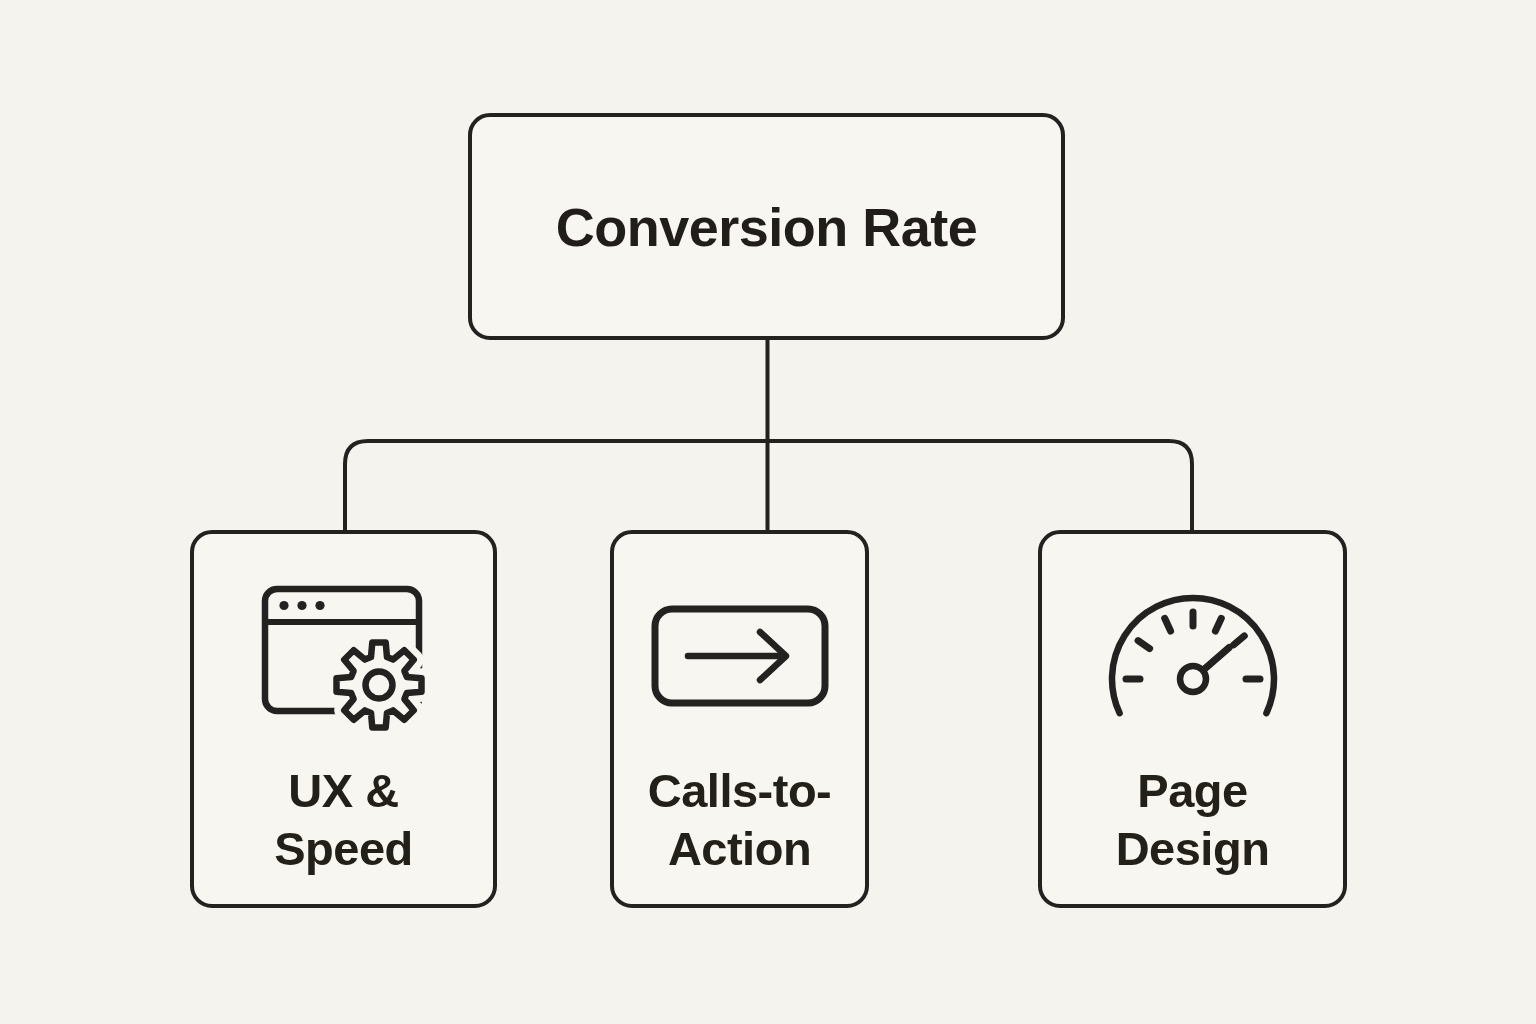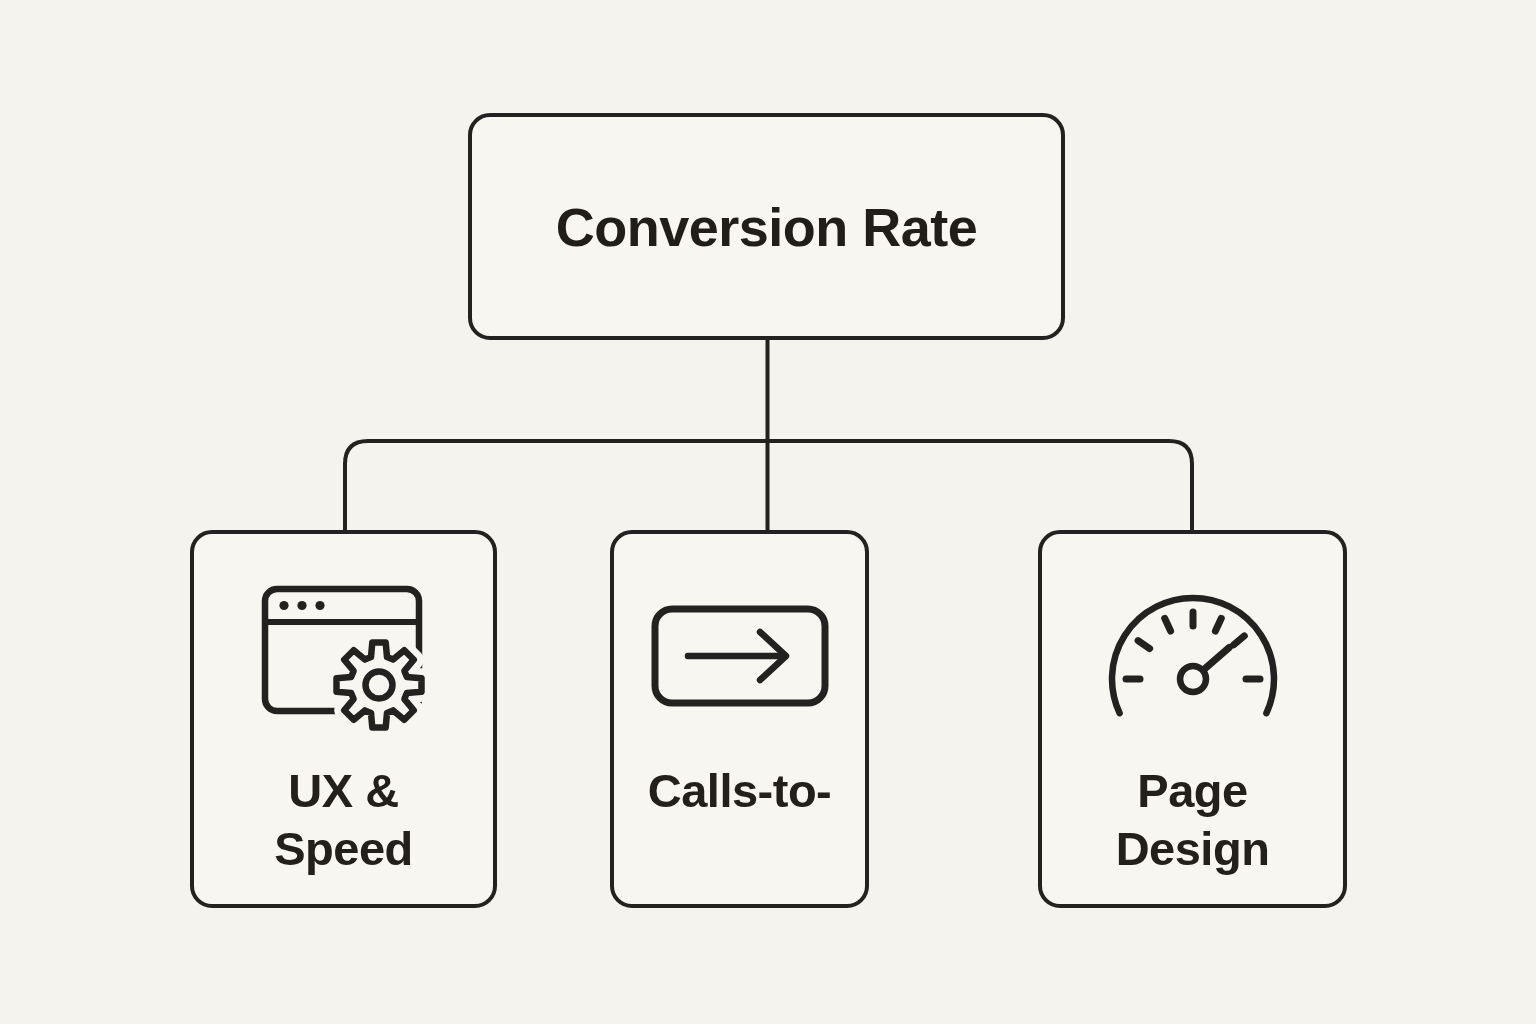--- a/index.html
+++ b/index.html
@@ -88,20 +88,21 @@
   <div id="child-1" class="node node-child">
     <div class="icon-wrap" style="top:70px;">
       <svg width="180" height="105" viewBox="0 0 180 105">
         <rect x="5" y="5" width="170" height="94" rx="17" fill="none" stroke="#242220" stroke-width="7"></rect>
         <line x1="38" y1="52" x2="132" y2="52" stroke="#242220" stroke-width="6.5" stroke-linecap="round"></line>
         <polyline points="110,28 136,52 110,76" fill="none" stroke="#242220" stroke-width="6.5" stroke-linecap="round" stroke-linejoin="round"></polyline>
       </svg>
     </div>
     <div class="child-label">
       <span class="ln">Calls-to-</span>
+      <span class="ln">Action</span>
     </div>
   </div>
 
   <div id="child-2" class="node node-child">
     <div class="icon-wrap" style="top:57px;">
       <svg width="200" height="140" viewBox="0 0 200 140">
         <path d="M26.6 122.2 A 81 81 0 1 1 173.4 122.2" fill="none" stroke="#242220" stroke-width="6.5" stroke-linecap="round"></path>
         <line x1="47" y1="88" x2="33" y2="88" stroke="#242220" stroke-width="7" stroke-linecap="round"></line>
         <line x1="56.6" y1="57.6" x2="45.1" y2="49.6" stroke="#242220" stroke-width="7" stroke-linecap="round"></line>
         <line x1="77.6" y1="40" x2="71.7" y2="27.3" stroke="#242220" stroke-width="7" stroke-linecap="round"></line>

